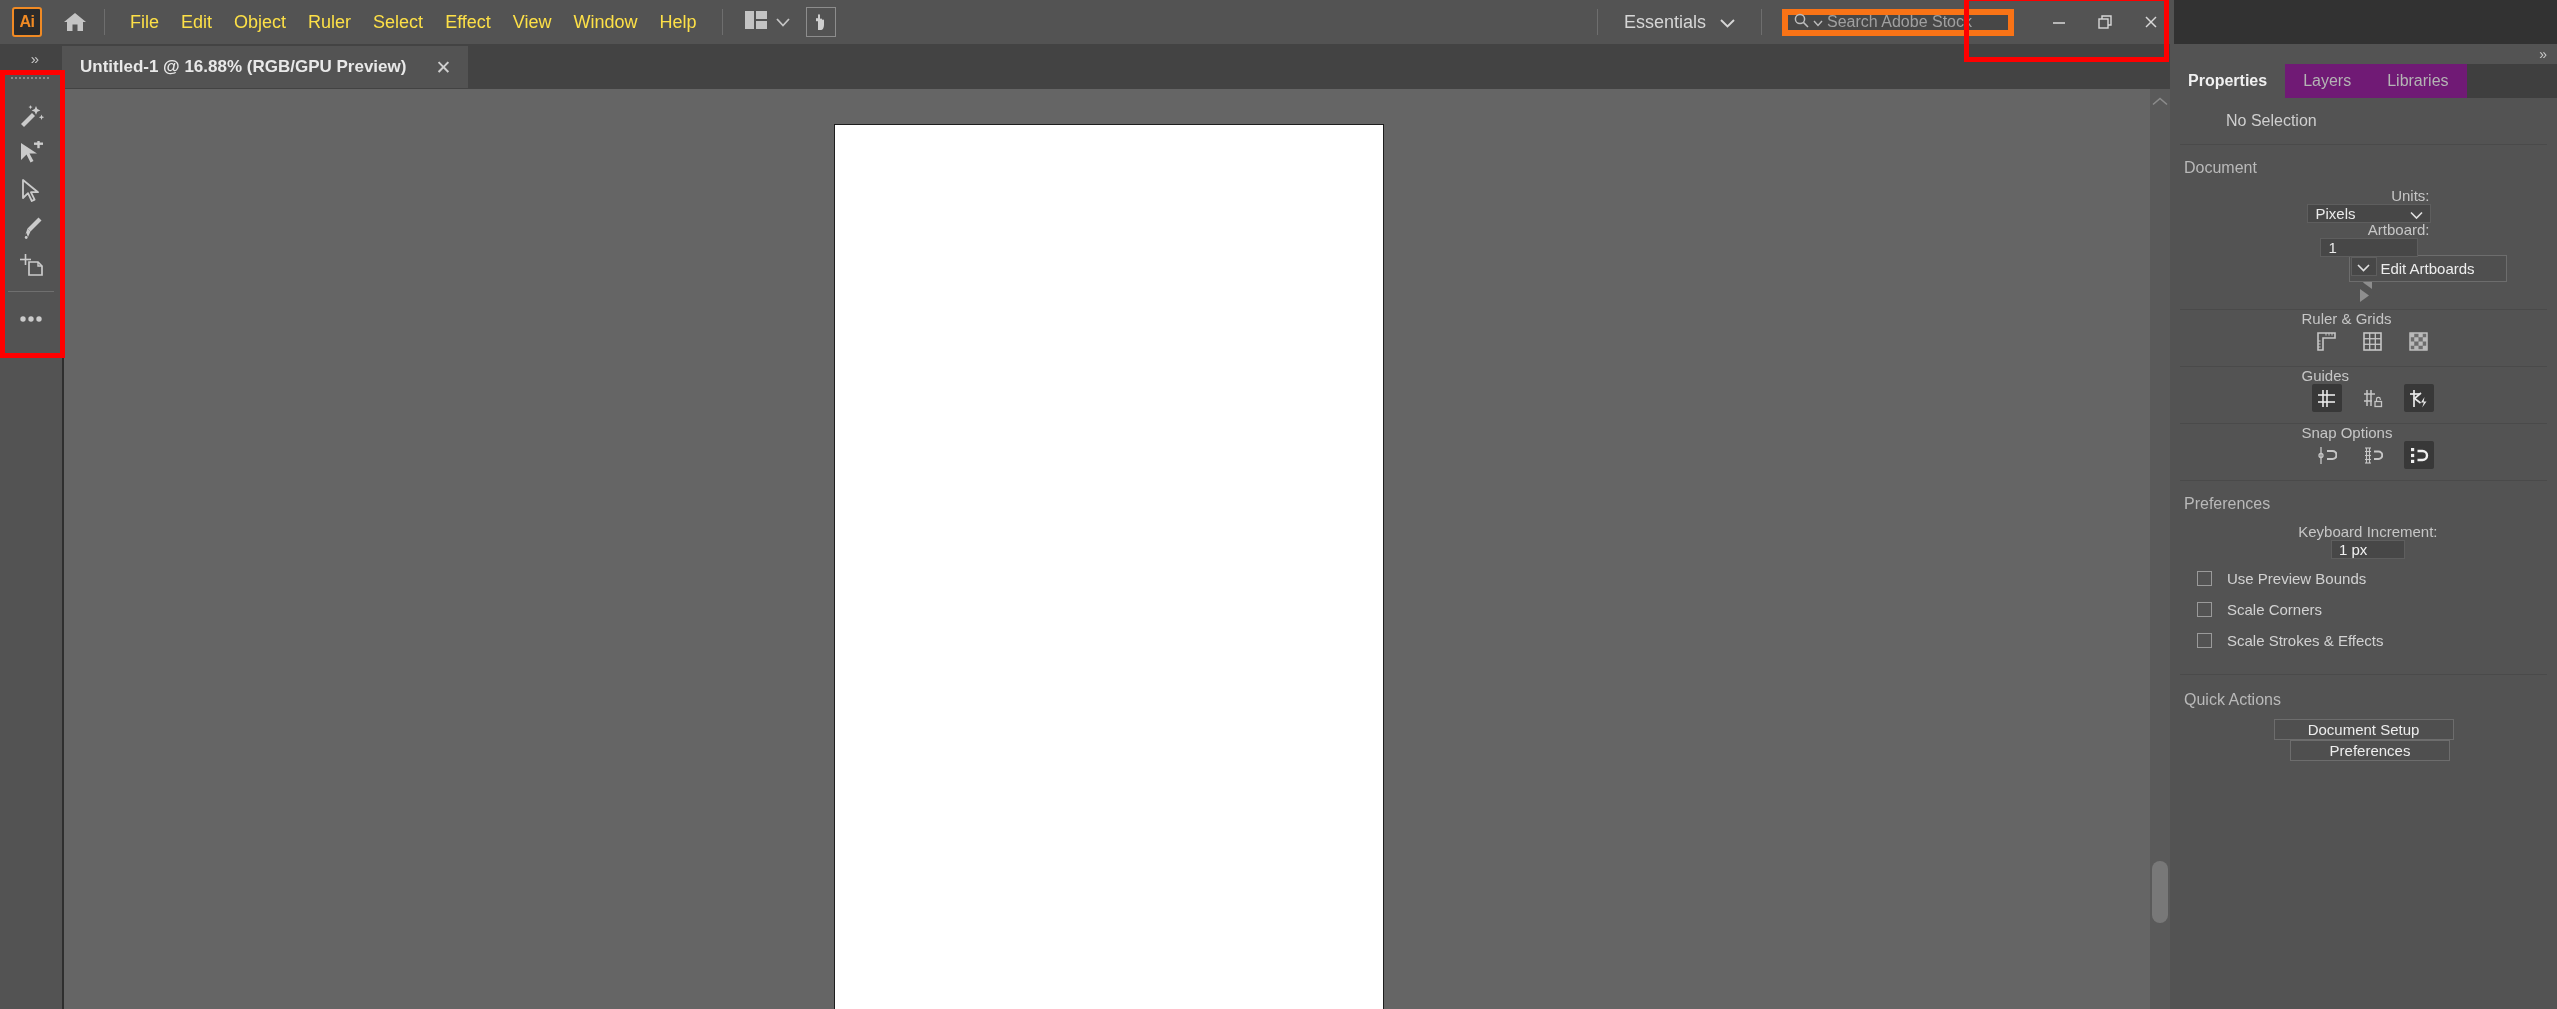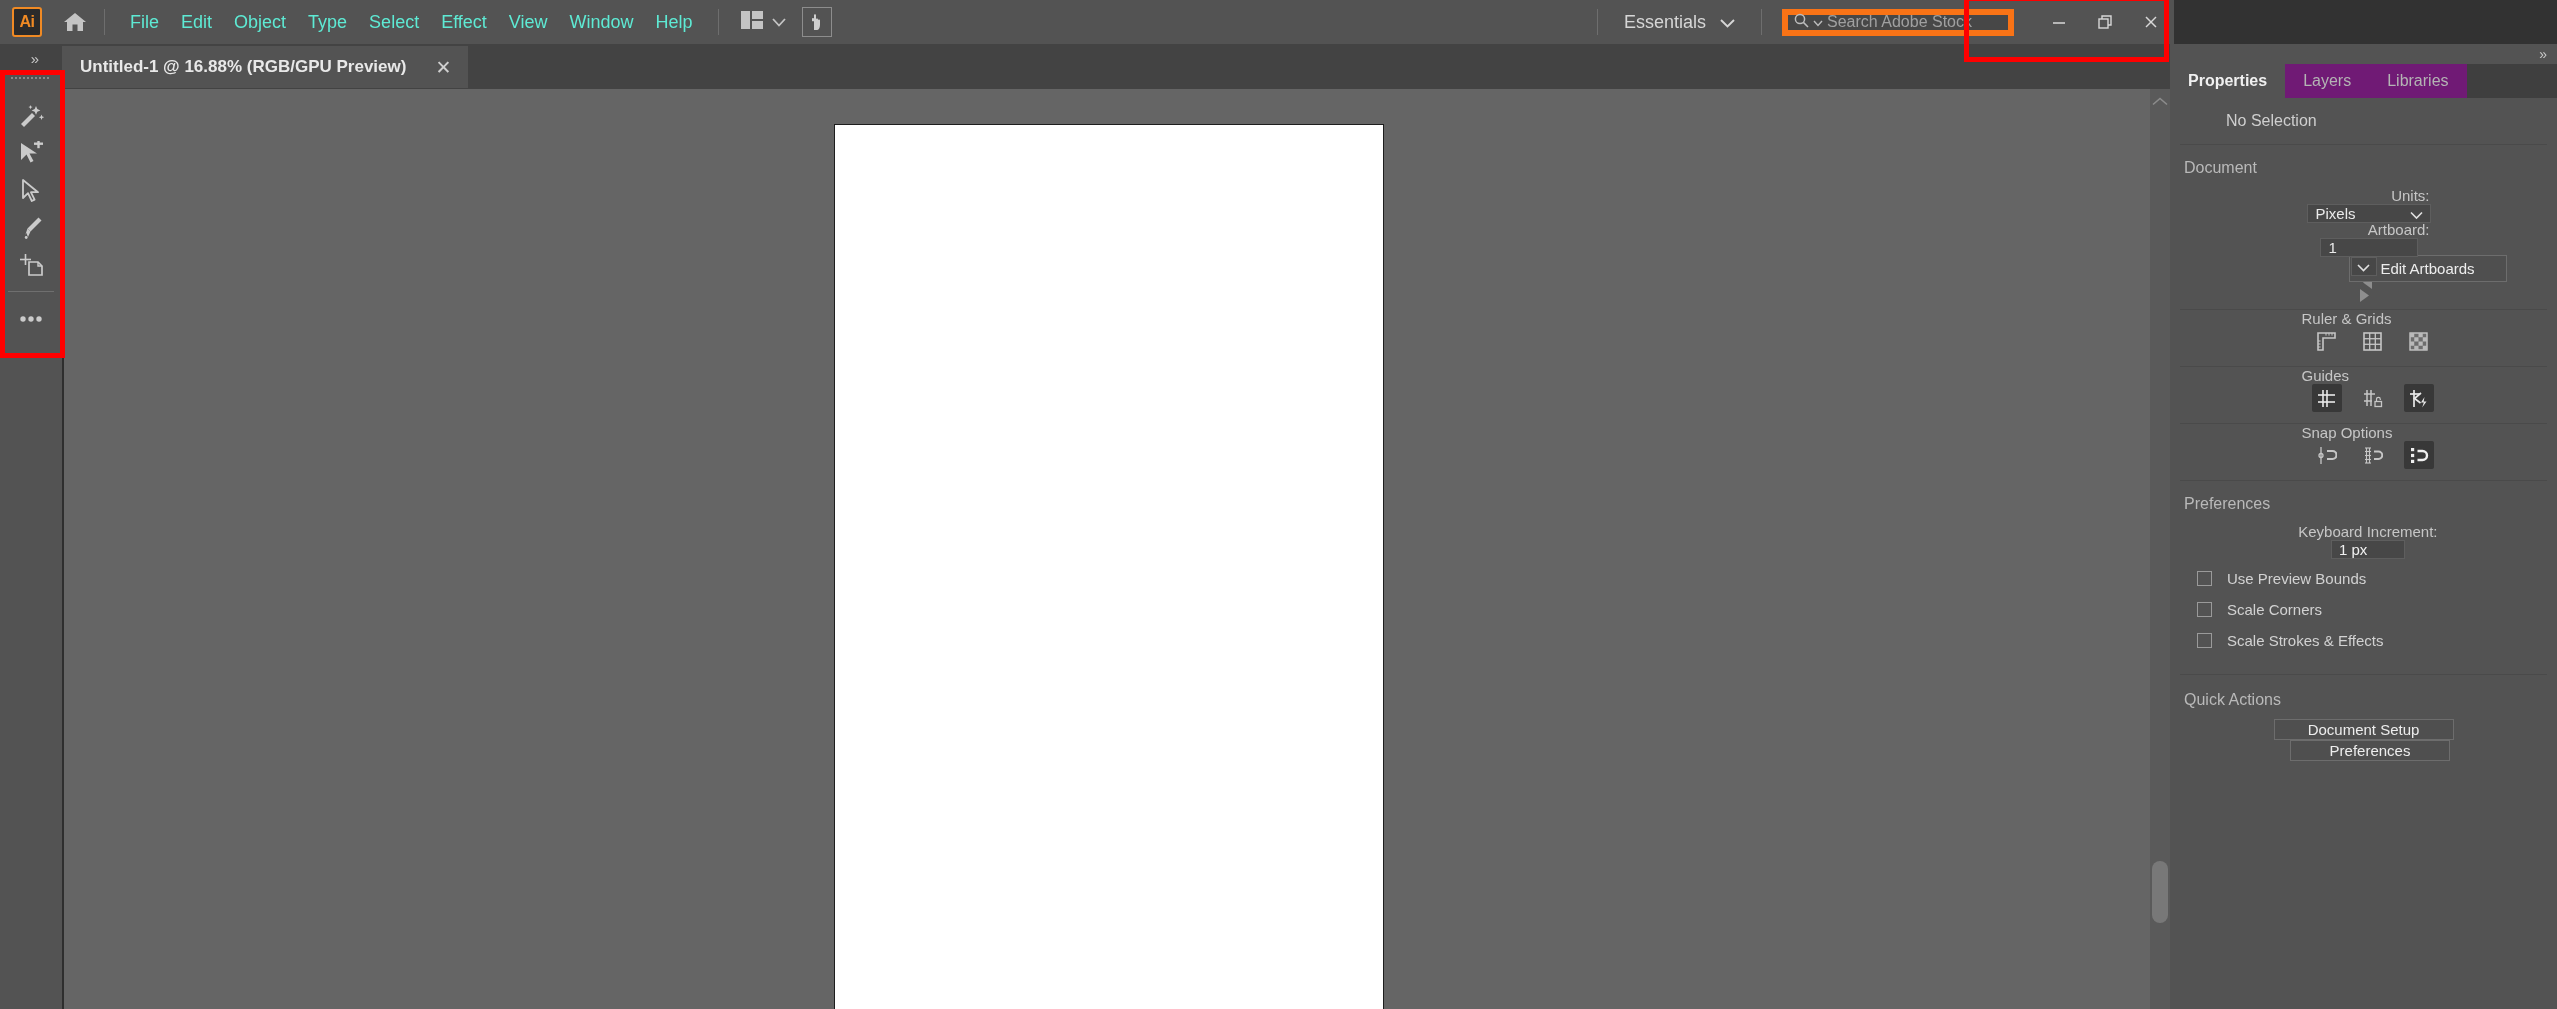--- a/index.html
+++ b/index.html
@@ -22,21 +22,21 @@
     border: 2px solid #f08a24; border-radius: 3px;
     background: #2b2b2b; color: #f08a24;
     font-size: 16px; font-weight: bold;
     display: flex; align-items: center; justify-content: center;
     letter-spacing: -0.5px;
   }
   #home-btn { margin-left: 18px; width: 30px; height: 30px;
     display: flex; align-items: center; justify-content: center; }
   .vsep { width: 1px; height: 26px; background: #6e6e6e; margin: 0 14px; }
   .menu-item {
-    color: #5eead4; font-size: 18px; padding: 4px 11px;
+    color: #fde047; font-size: 18px; padding: 4px 11px;
     white-space: nowrap; cursor: default;
   }
   #arrange-btn { display: flex; align-items: center; gap: 9px; padding: 4px 8px; }
   #touch-btn { width: 30px; height: 30px; margin-left: 8px;
     border: 1px solid #8d8d8d; display:flex; align-items:center; justify-content:center; }
 
   #menubar-right {
     margin-left: auto; display: flex; align-items: center; height: 100%;
   }
   #workspace-switch {
@@ -164,21 +164,21 @@
     <svg width="24" height="22" viewBox="0 0 24 22">
         <path d="M12 2 L23 11 L20 11 L20 20 L14.5 20 L14.5 13.5 L9.5 13.5 L9.5 20 L4 20 L4 11 L1 11 Z" fill="#c4c4c4"></path>
       </svg>
   </div>
 
   <div class="vsep"></div>
 
   <div class="menu-item">File</div>
   <div class="menu-item">Edit</div>
   <div class="menu-item">Object</div>
-  <div class="menu-item">Type</div>
+  <div class="menu-item">Ruler</div>
   <div class="menu-item">Select</div>
   <div class="menu-item">Effect</div>
   <div class="menu-item">View</div>
   <div class="menu-item">Window</div>
   <div class="menu-item">Help</div>
 
   <div class="vsep"></div>
 
   <div id="arrange-btn">
     <span>

